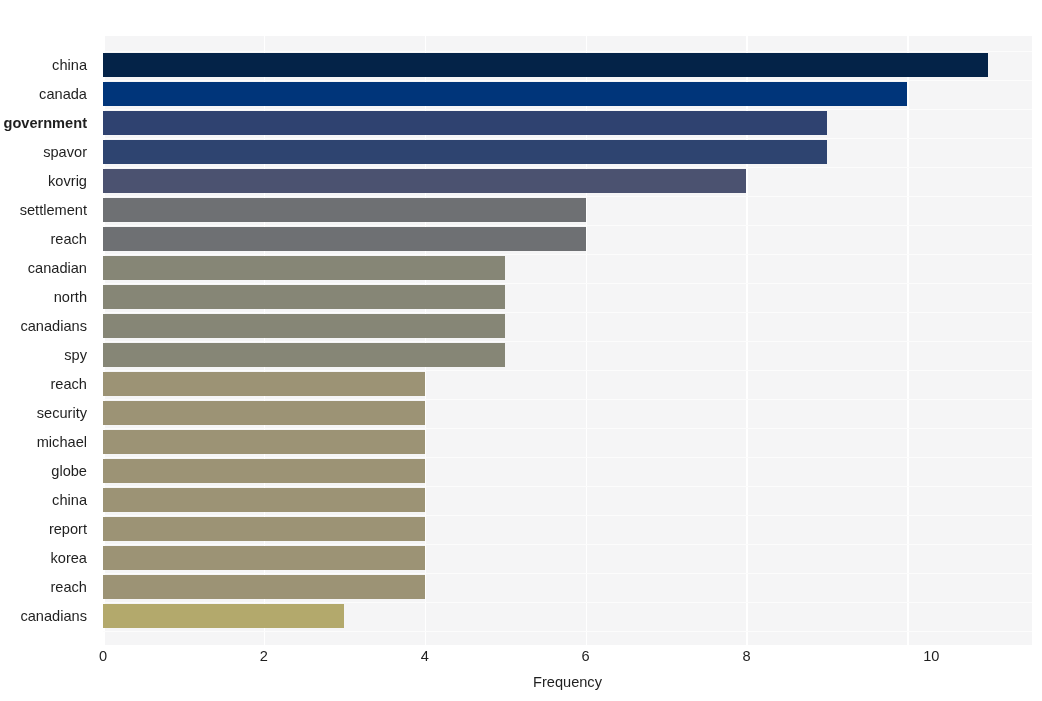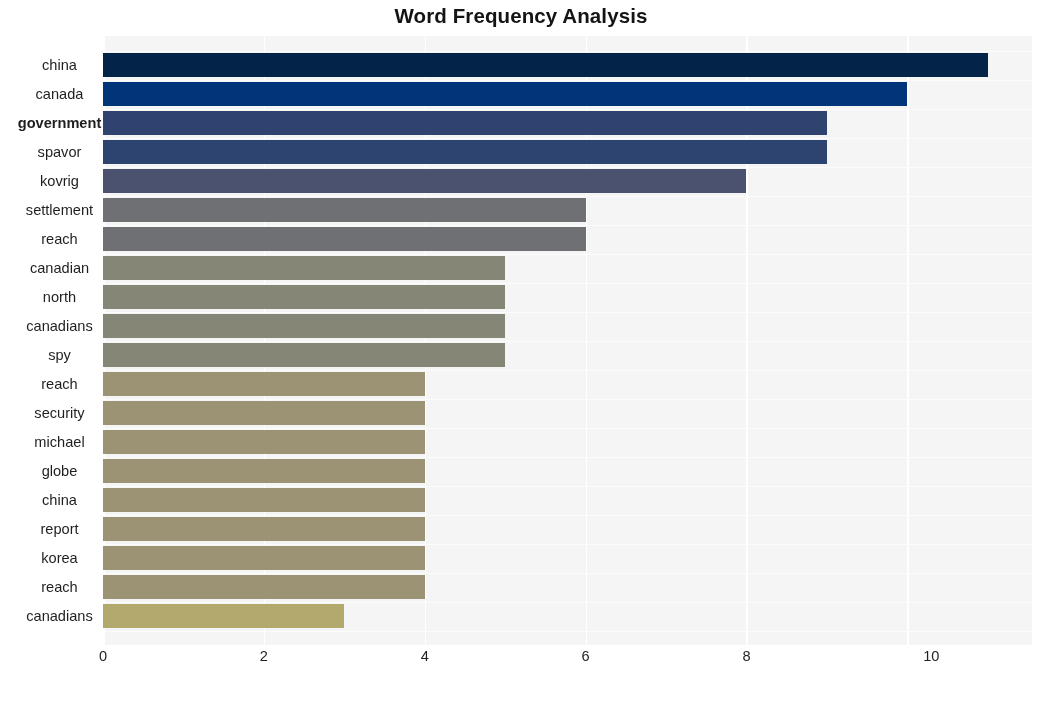--- a/index.html
+++ b/index.html
@@ -83,24 +83,23 @@
   }
   #y-tick-layer {
     position: absolute;
     left: 0;
     top: 36px;
     width: 95px;
     height: 609px;
   }
   #y-tick-layer .ytick {
     right: 0;
-    left: 16px;
+    left: 0;
     width: 95px;
     transform: translateY(-50%);
-    text-align: center;
   }
 
   
   #x-tick-layer {
     position: absolute;
     left: 103px;
     top: 648px;
     width: 929px;
     height: 24px;
   }
@@ -123,21 +122,20 @@
     font-size: 14.6px;
     color: #1f1f1f;
     font-family: "Liberation Sans", sans-serif;
   }
 </style>
 </head>
 <body>
 
 <div id="figure">
 
-  <div id="chart-title">Word Frequency Analysis</div>
 
   <div id="plot-area">
     <div id="grid-layer">
         <div class="vgrid" style="left: 0px; background: rgb(255, 255, 255);"></div>
         <div class="vgrid" style="left: 160.866px; background: rgb(255, 255, 255);"></div>
         <div class="vgrid" style="left: 321.732px; background: rgb(255, 255, 255);"></div>
         <div class="vgrid" style="left: 482.597px; background: rgb(255, 255, 255);"></div>
         <div class="vgrid" style="left: 643.463px; background: rgb(255, 255, 255);"></div>
         <div class="vgrid" style="left: 804.329px; background: rgb(255, 255, 255);"></div>
         <div class="hgrid" style="top: 14.5px;"></div>
@@ -211,14 +209,15 @@
 
   <div id="x-tick-layer">
       <div class="xtick" style="left: 0px;">0</div>
       <div class="xtick" style="left: 160.866px;">2</div>
       <div class="xtick" style="left: 321.732px;">4</div>
       <div class="xtick" style="left: 482.597px;">6</div>
       <div class="xtick" style="left: 643.463px;">8</div>
       <div class="xtick" style="left: 804.329px; margin-left: 24px;">10</div>
     </div>
 
+  <div id="x-axis-label">Frequency</div>
 
 </div>
 
 </body></html>

